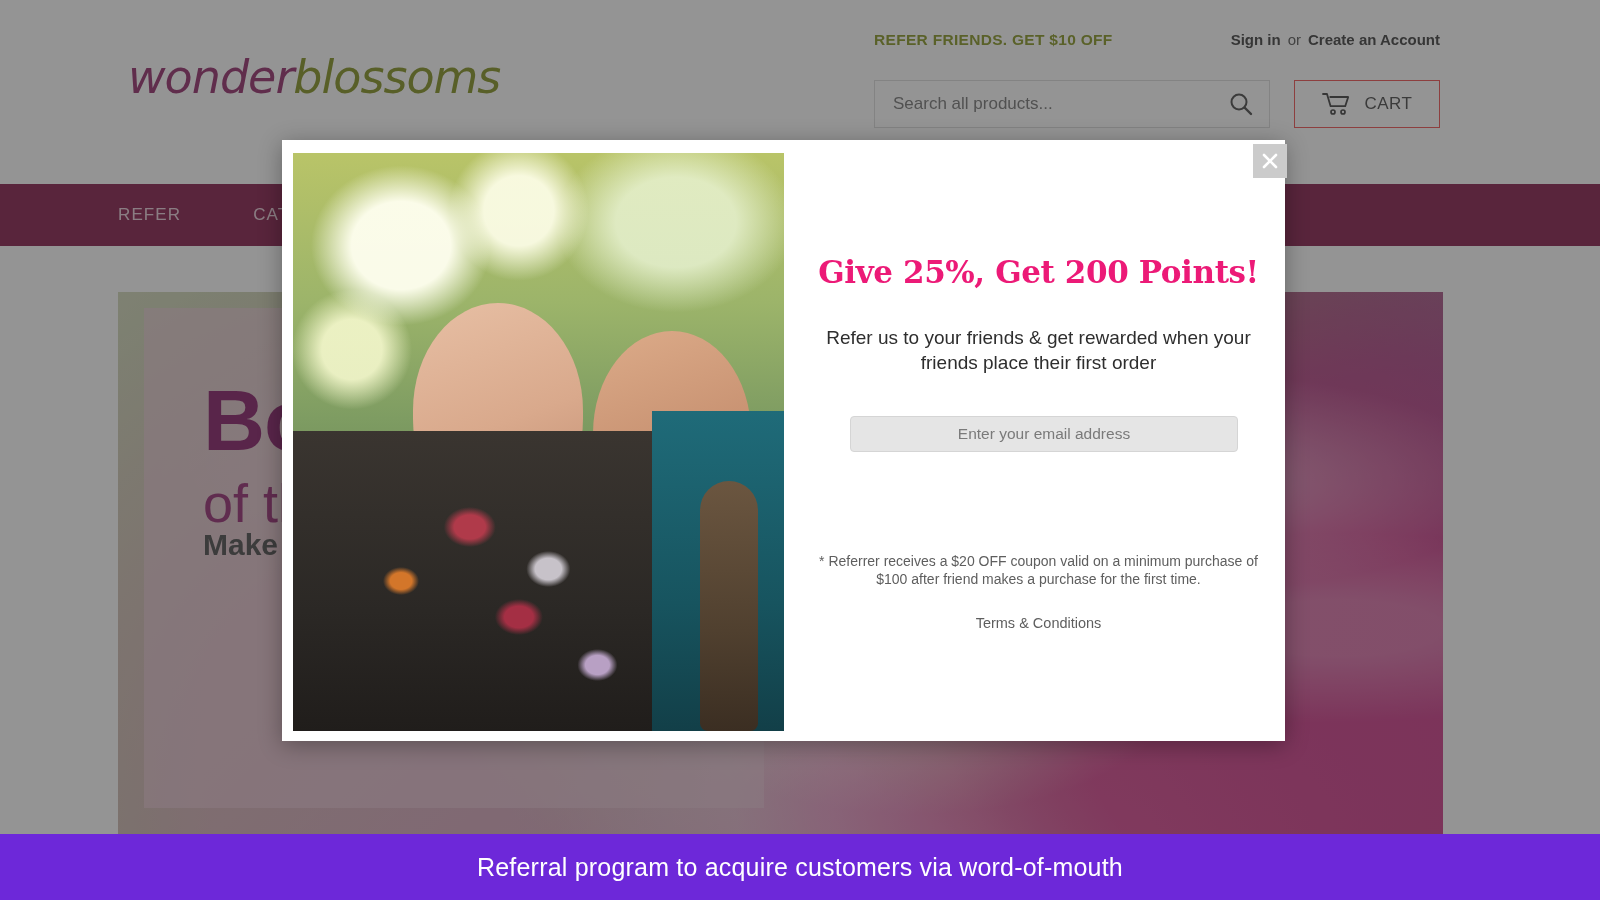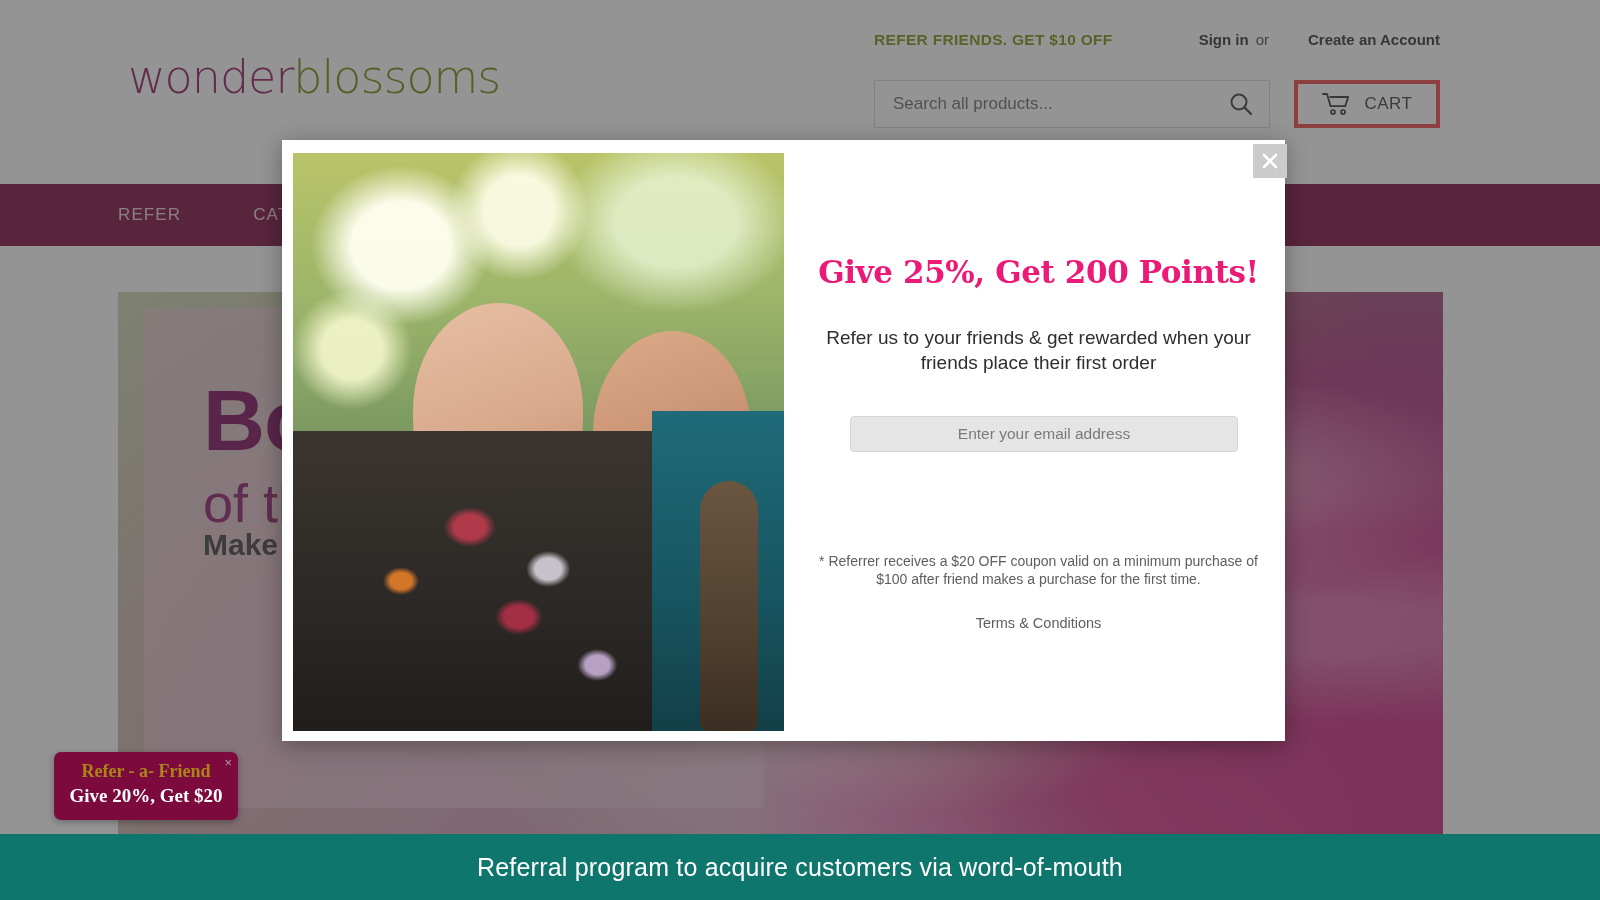--- a/index.html
+++ b/index.html
@@ -11,41 +11,41 @@
   }
 
   #page { position: relative; width: 1600px; height: 900px; overflow: hidden; background:#fff; }
 
   
   .store { position:absolute; inset:0; }
 
   .store-header { position:absolute; left:0; top:0; width:1600px; height:184px; background:#ffffff; }
 
   .logo { position:absolute; left:128px; top:50px; font-size:46px; letter-spacing:-1px;
-          font-family:"DejaVu Sans", sans-serif; font-weight:300; white-space:nowrap; }
+          font-family:"DejaVu Sans", sans-serif; font-weight:300; white-space:nowrap;font-style:italic; }
   .logo .w { color:#8d1b60; }
   .logo .b { color:#7b8a10; }
 
   .promo-line { position:absolute; left:874px; top:31px; font-size:15.5px; font-weight:bold;
                 letter-spacing:.3px; color:#7e8f12; white-space:nowrap; }
 
   .account { position:absolute; right:160px; top:31px; font-size:15px; color:#2f2f2f; white-space:nowrap; }
-  .account a { color:#2f2f2f; text-decoration:none; font-weight:bold;margin-left:32px; }
+  .account a { color:#2f2f2f; text-decoration:none; font-weight:bold; }
   .account .or { font-weight:normal; color:#4a4a4a; margin:0 7px; }
 
   .search-wrap { position:absolute; left:874px; top:80px; width:396px; height:48px;
                  background:#ffffff; border:1px solid #d9d9d9; }
   .search-input { position:absolute; left:0; top:0; width:340px; height:46px; border:0; outline:none;
                   background:transparent; padding-left:18px; font-size:17px; color:#6b6b6b;
                   font-family:"Liberation Sans", sans-serif; }
   .search-input::placeholder { color:#6b6b6b; }
   .search-btn { position:absolute; right:4px; top:4px; width:48px; height:38px; background:transparent;
                 border:0; cursor:pointer; display:flex; align-items:center; justify-content:center; }
 
-  .cart-btn { position:absolute; left:1294px; top:80px; width:146px; height:48px; border:4px solid #ef4444;
+  .cart-btn { position:absolute; left:1294px; top:80px; width:146px; height:48px; border:1px solid #ef4444;
               background:#ffffff; display:flex; align-items:center; justify-content:center; gap:13px;
               cursor:pointer; }
   .cart-btn .lbl { font-size:17px; color:#3a3a3a; letter-spacing:.5px; }
 
   .nav { position:absolute; left:0; top:184px; width:1600px; height:62px; background:#7d0a3c; }
   .nav-inner { position:absolute; left:118px; top:0; height:62px; display:flex; align-items:center; gap:72px; }
   .nav-item { font-size:17px; color:#e9cdd9; letter-spacing:1.1px; cursor:pointer; white-space:nowrap; }
 
   
   .hero { position:absolute; left:118px; top:292px; width:1325px; height:542px; overflow:hidden;
@@ -74,21 +74,21 @@
   
   .widget { position:absolute; left:54px; top:752px; width:184px; height:68px; background:#7d0a3c;
             border-radius:7px; cursor:pointer; box-shadow:0 2px 7px rgba(0,0,0,.3); }
   .widget-l1 { position:absolute; left:0; right:0; top:9px; text-align:center; font-size:18px;
                font-weight:bold; color:#a98618; font-family:"Liberation Serif", serif; white-space:nowrap; }
   .widget-l2 { position:absolute; left:0; right:0; top:33px; text-align:center; font-size:19px;
                font-weight:bold; color:#ffffff; font-family:"Liberation Serif", serif; white-space:nowrap; }
   .widget-x { position:absolute; right:6px; top:3px; font-size:13px; color:#b79aa9; cursor:pointer; }
 
   
-  .caption { position:absolute; left:0; top:834px; width:1600px; height:66px; background:#0f766e;
+  .caption { position:absolute; left:0; top:834px; width:1600px; height:66px; background:#6d28d9;
              display:flex; align-items:center; justify-content:center; }
   .caption-text { font-size:25px; color:#ffffff; letter-spacing:.2px; white-space:nowrap; }
 
   
   .dim { position:absolute; left:0; top:0; width:1600px; height:834px; background:rgba(60,60,60,.55); }
 
   
   .modal { position:absolute; left:282px; top:140px; width:1003px; height:601px; background:#ffffff;
            box-shadow:0 4px 22px rgba(0,0,0,.32); }
   .modal-photo { position:absolute; left:11px; top:13px; width:491px; height:578px; overflow:hidden;
@@ -195,25 +195,20 @@
       <div class="hero-sub2">Make </div>
     </div>
 
     <div class="caption">
       <div class="caption-text">Referral program to acquire customers via word-of-mouth</div>
     </div>
   </div>
 
   <div class="dim"></div>
 
-  <div class="widget">
-    <div class="widget-l1">Refer - a- Friend</div>
-    <div class="widget-l2">Give 20%, Get $20</div>
-    <div class="widget-x">×</div>
-  </div>
 
   <div class="modal">
 
     <div class="modal-photo">
       <div class="ph-hair-l"></div>
       <div class="ph-head-l"></div>
       <div class="ph-hair-r"></div>
       <div class="ph-head-r"></div>
       <div class="ph-body">
         <div class="ph-teal"></div>

